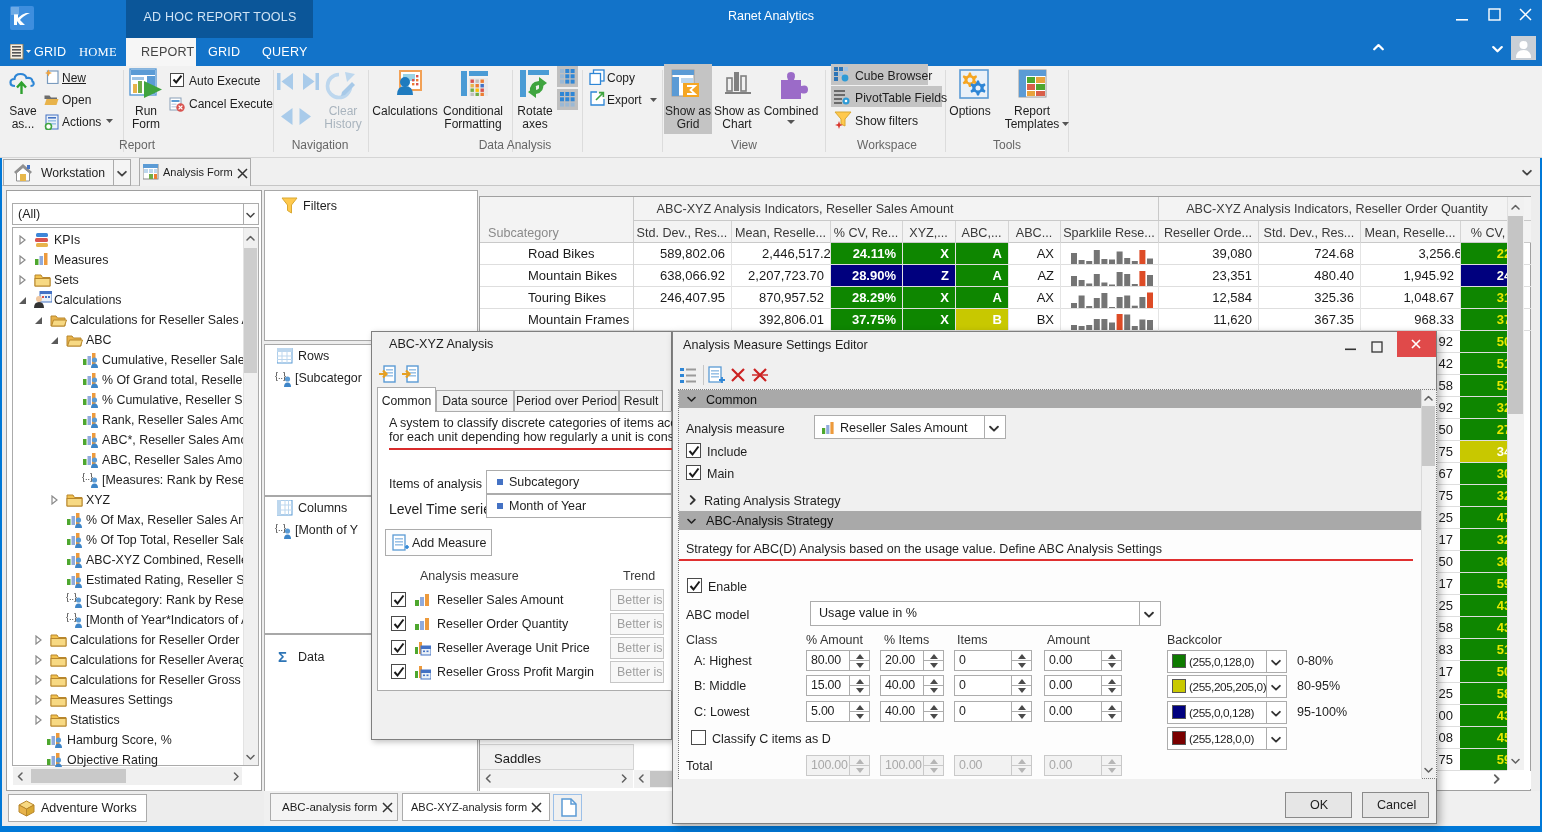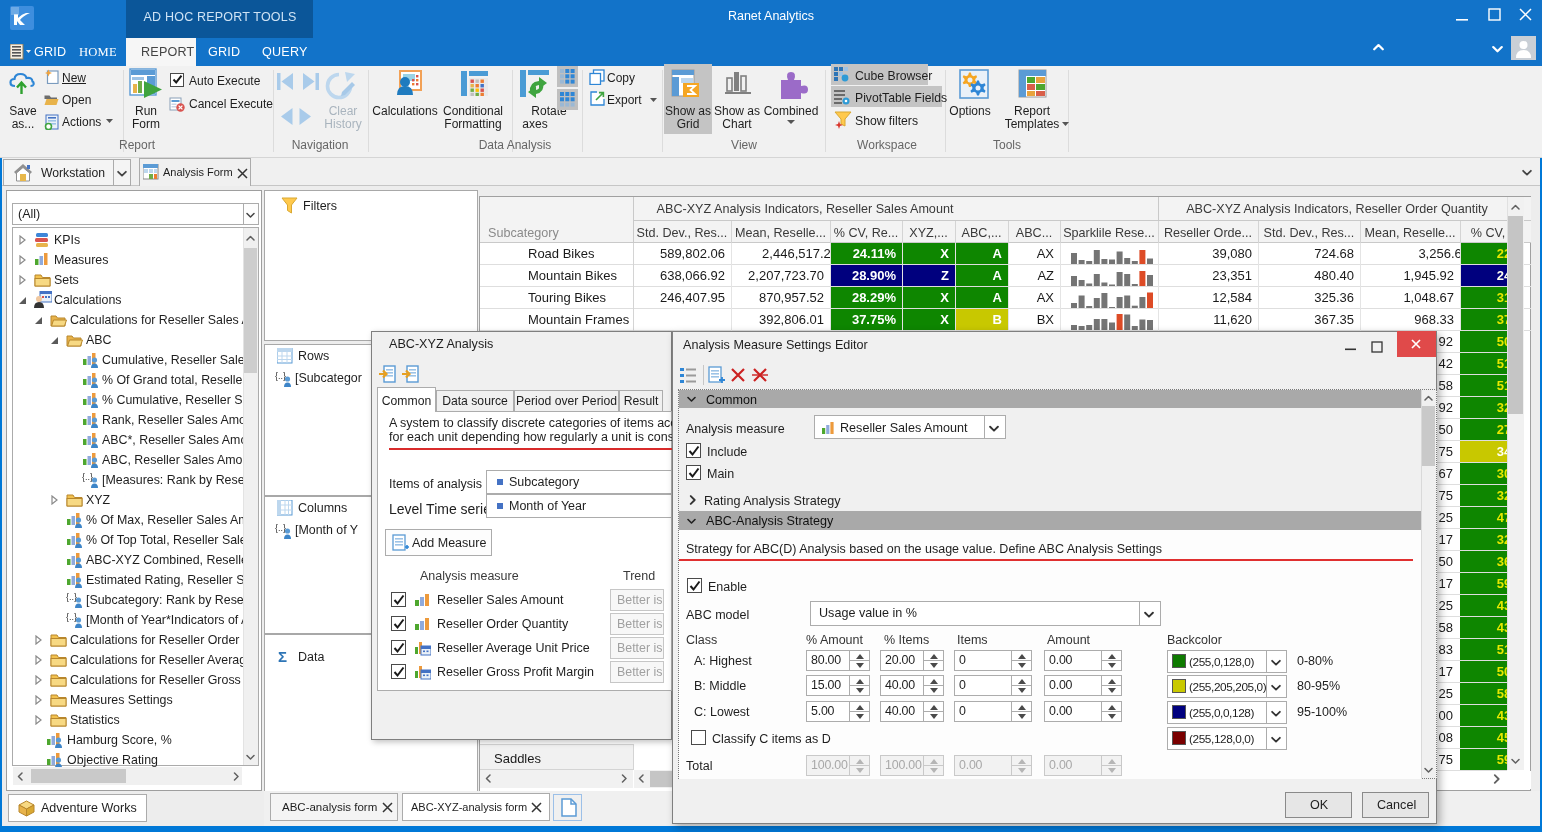--- a/index.html
+++ b/index.html
@@ -166,21 +166,21 @@
     <rect x="19.5" y="21.8" width="3.4" height="3.2" fill="#ED7D31"></rect>
   </svg>
 <div class="a tx " style="left:473px;top:104px;transform:translateX(-50%);">Conditional</div>
 <div class="a tx " style="left:473px;top:117px;transform:translateX(-50%);">Formatting</div>
 <svg class="a" style="left:520px;top:70px;" width="30" height="28" viewBox="0 0 30 28">
     <rect x="0" y="0" width="6" height="27" fill="#4A9BD5"></rect>
     <rect x="8" y="0" width="21" height="5" fill="#4A9BD5"></rect>
 <path d="M10 22 Q9 12 19 11 L19 7 L27 13 L19 19 L19 15 Q13 16 14 22 Z" fill="#3FA43F"></path>
 <path d="M24 12 Q26 21 17 23 L17 27 L9 21 L17 15 L17 19 Q22 18 20 12 Z" fill="#3FA43F" transform="translate(-1,1)"></path>
   </svg>
-<div class="a tx " style="left:549px;top:104px;transform:translateX(-50%);">Rotate</div>
+<div class="a tx " style="left:535px;top:104px;transform:translateX(-50%);">Rotate</div>
 <div class="a tx " style="left:535px;top:117px;transform:translateX(-50%);">axes</div>
 <svg class="a" style="left:557px;top:66px;" width="21" height="21" viewBox="0 0 21 21">
     <rect x="0" y="0" width="21" height="21" fill="#BFBFBF"></rect>
     <rect x="3.0" y="3.0" width="4" height="4" fill="#9BB8D4"></rect>
     <rect x="8.3" y="3.0" width="4" height="4" fill="#2E86D6"></rect>
     <rect x="13.6" y="3.0" width="4" height="4" fill="#2E86D6"></rect>
     <rect x="3.0" y="8.3" width="4" height="4" fill="#9BB8D4"></rect>
     <rect x="8.3" y="8.3" width="4" height="4" fill="#2E86D6"></rect>
     <rect x="13.6" y="8.3" width="4" height="4" fill="#2E86D6"></rect>
     <rect x="3.0" y="13.6" width="4" height="4" fill="#9BB8D4"></rect>

